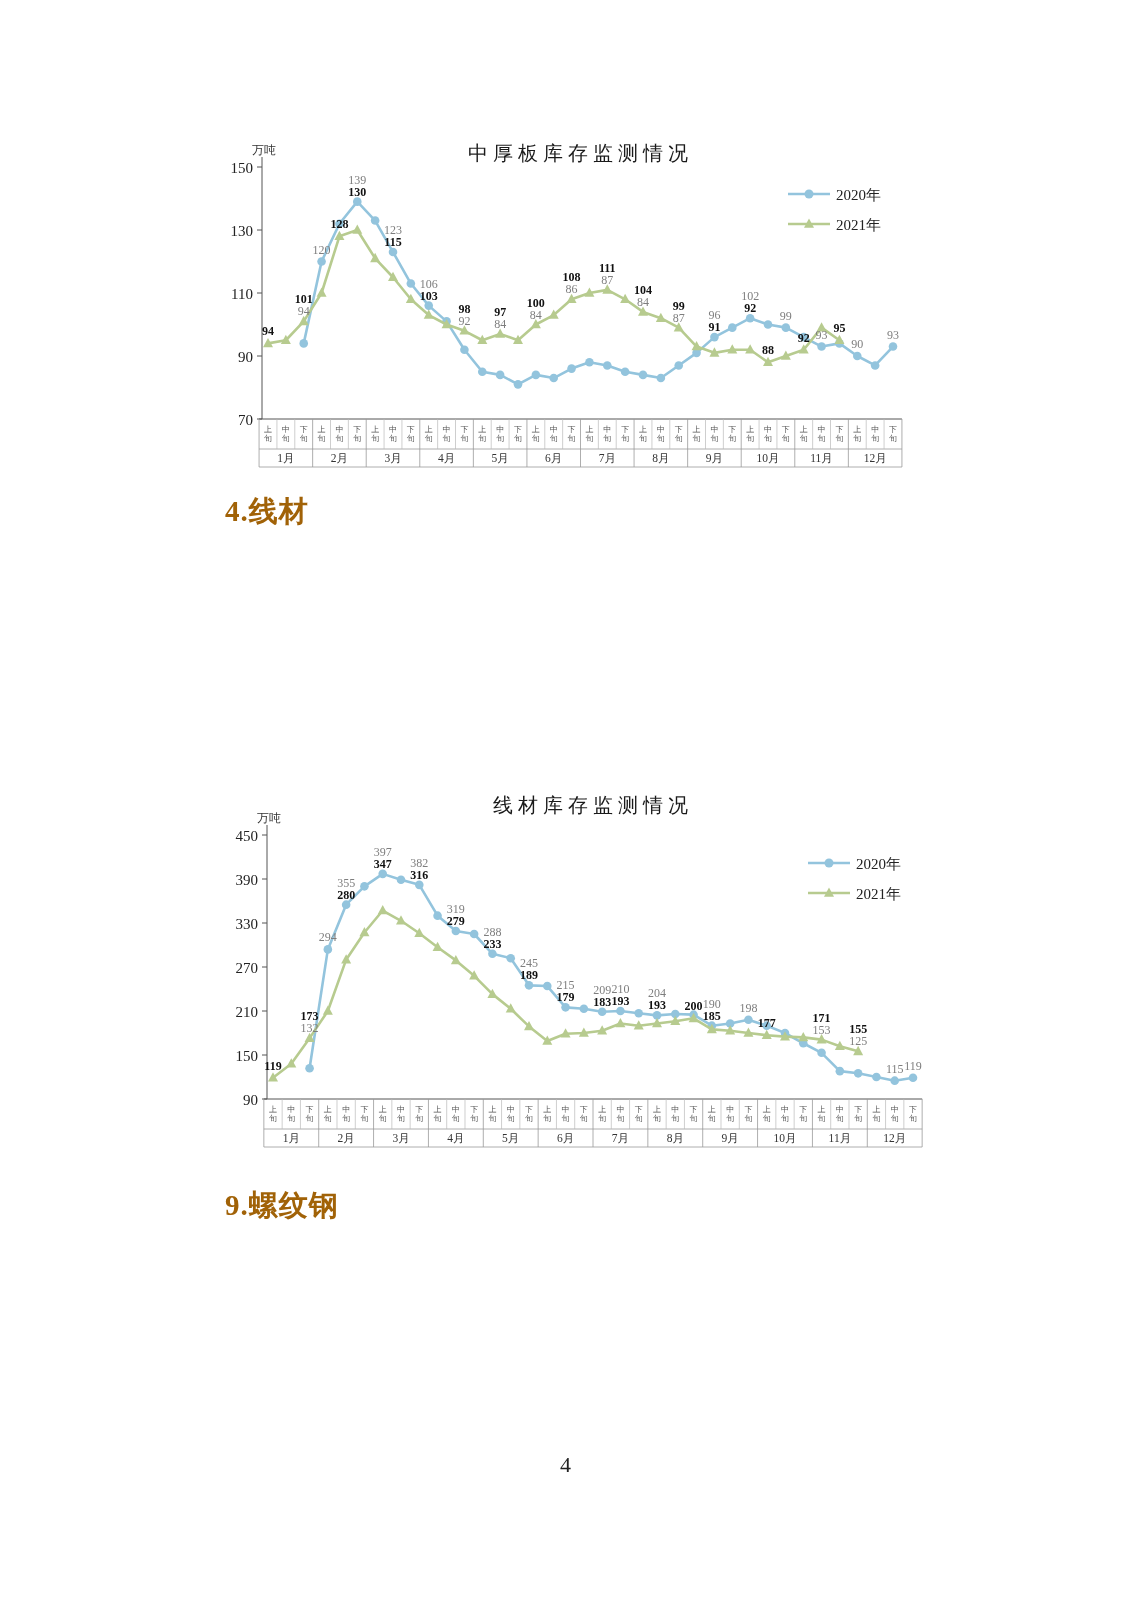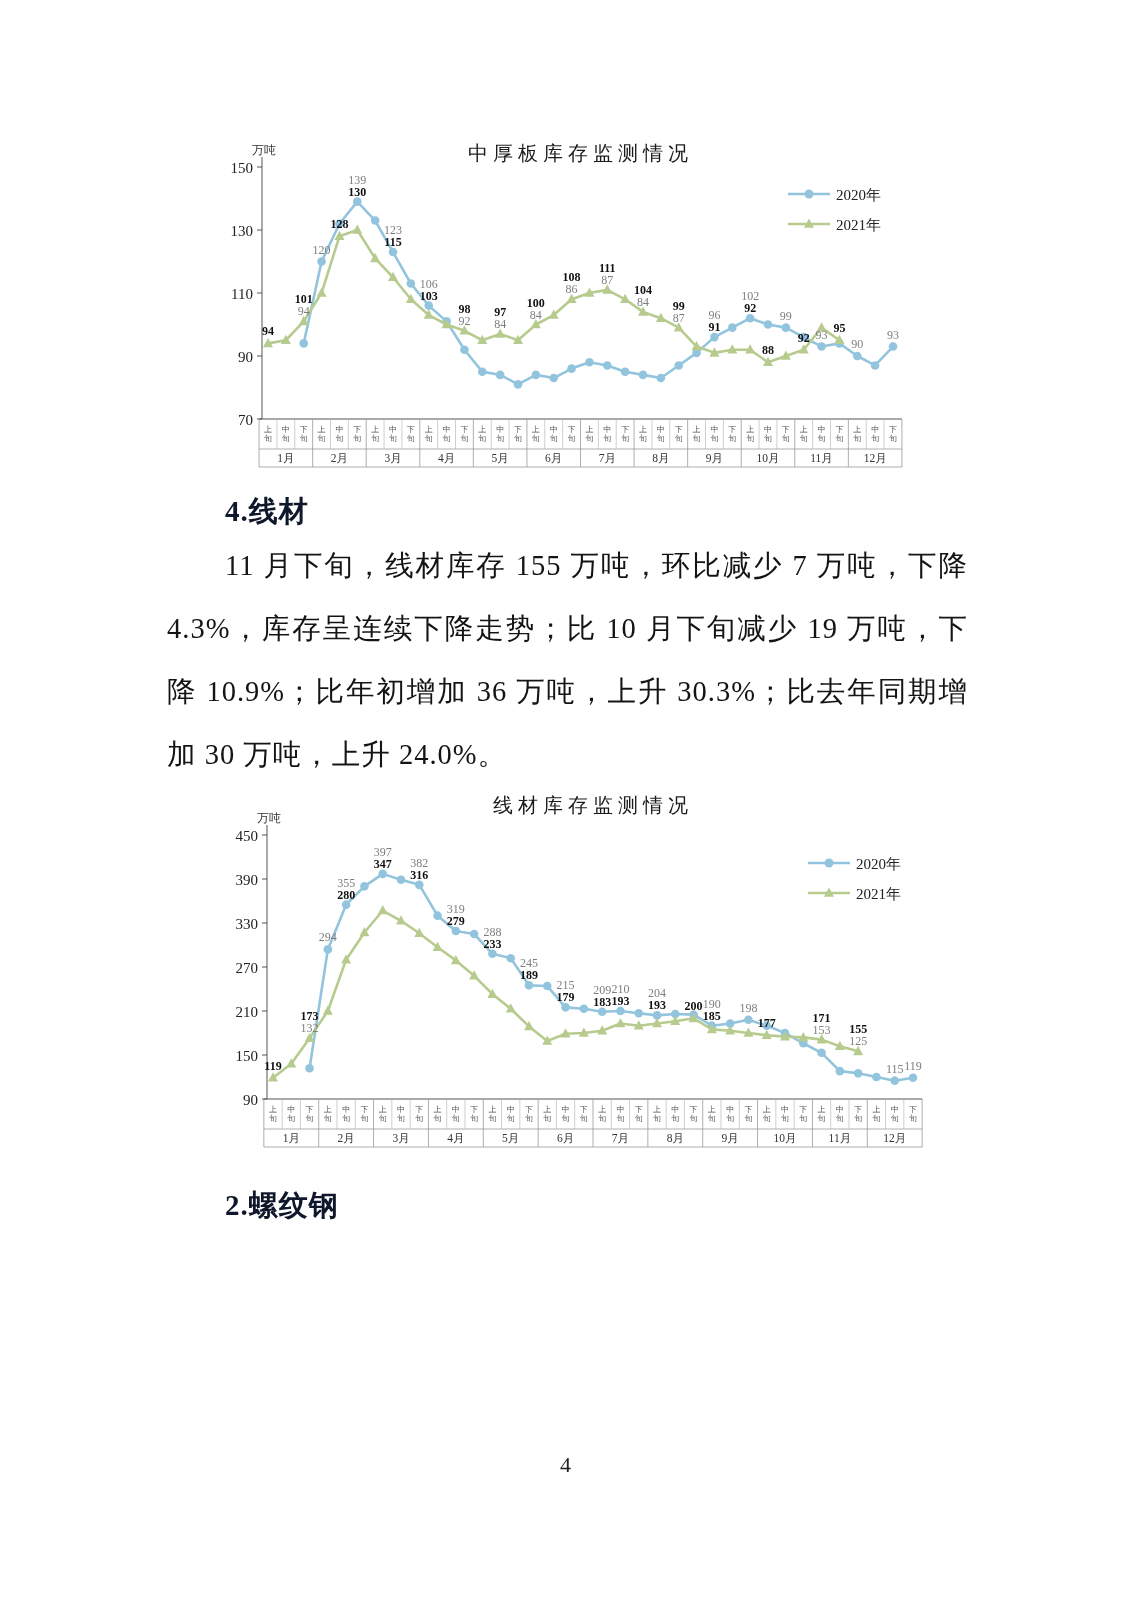--- a/index.html
+++ b/index.html
@@ -1,21 +1,21 @@
 <!DOCTYPE html>
 <html><head>
 <meta charset="utf-8">
 <style>
   html,body{margin:0;padding:0;background:#e8e8e8;}
   .page{position:relative;width:1131px;height:1600px;background:#ffffff;margin:0 auto;
         font-family:"Liberation Serif","DejaVu Serif",serif;overflow:hidden;}
   .chart{position:absolute;}
   #chart1{left:225px;top:130px;}
   #chart2{left:225px;top:780px;}
-  h2.sec{position:absolute;left:225px;margin:0;font-size:29px;font-weight:bold;color:#0f172a;
+  h2.sec{position:absolute;left:225px;margin:0;font-size:29px;font-weight:bold;color:#a16207;
          font-family:"Liberation Serif","DejaVu Serif",serif;letter-spacing:1px;}
   #h4{top:492px;} #h5{top:1186px;}
   p.body{position:absolute;left:167px;width:801px;margin:0;font-size:28.5px;line-height:63px;
          text-align:justify;text-indent:58px;color:#141414;letter-spacing:1px;}
   #p4{top:534px;} #p5{top:1230px;}
   .pagenum{position:absolute;left:0;top:1452px;width:100%;text-align:center;
            font-size:22px;color:#222;}
   
   .ct{font-size:20px;letter-spacing:5px;fill:#1a1a1a;}
   .cu{font-size:12px;fill:#333;}
@@ -255,21 +255,20 @@
         <circle cx="584" cy="64" r="4.5" fill="#93c4dd"></circle>
         <text x="611" y="69.5" class="cleg">2020年</text>
         <line x1="563" y1="94" x2="605" y2="94" stroke="#b7cb8f" stroke-width="2.6"></line>
         <path d="M584 88.5L589 97.8L579 97.8Z" fill="#b7cb8f"></path>
         <text x="611" y="99.5" class="cleg">2021年</text>
       </g>
     </svg>
 
   <h2 id="h4" class="sec">4.线材</h2>
 
-  <p id="p4" class="body">11 月下旬，线材库存 155 万吨，环比减少 7 万吨，下降 4.3%，库存呈连续下降走势；比 10 月下旬减少 19 万吨，下降 10.9%；比年初增加 36 万吨，上升 30.3%；比去年同期增加 30 万吨，上升 24.0%。</p>
 
   <svg id="chart2" class="chart" viewBox="0 0 700 372" style="width: 700px; height: 372px;">
       <g>
         <text x="368" y="32" class="ct" text-anchor="middle">线材库存监测情况</text>
         <text x="32" y="42" class="cu">万吨</text>
         <line x1="42" y1="45" x2="42" y2="319" class="ax"></line>
         <line x1="37" y1="319" x2="42" y2="319" class="ax"></line>
         <text x="33" y="324.5" class="cyl">90</text>
         <line x1="37" y1="275" x2="42" y2="275" class="ax"></line>
         <text x="33" y="280.5" class="cyl">150</text>
@@ -485,17 +484,17 @@
       <g>
         <line x1="583" y1="83" x2="625" y2="83" stroke="#93c4dd" stroke-width="2.6"></line>
         <circle cx="604" cy="83" r="4.5" fill="#93c4dd"></circle>
         <text x="631" y="88.5" class="cleg">2020年</text>
         <line x1="583" y1="113" x2="625" y2="113" stroke="#b7cb8f" stroke-width="2.6"></line>
         <path d="M604 107.5L609 116.8L599 116.8Z" fill="#b7cb8f"></path>
         <text x="631" y="118.5" class="cleg">2021年</text>
       </g>
     </svg>
 
-  <h2 id="h5" class="sec">2.螺纹钢</h2>
+  <h2 id="h5" class="sec">9.螺纹钢</h2>
 
 
   <div class="pagenum">4</div>
 </div>
 
 </body></html>

